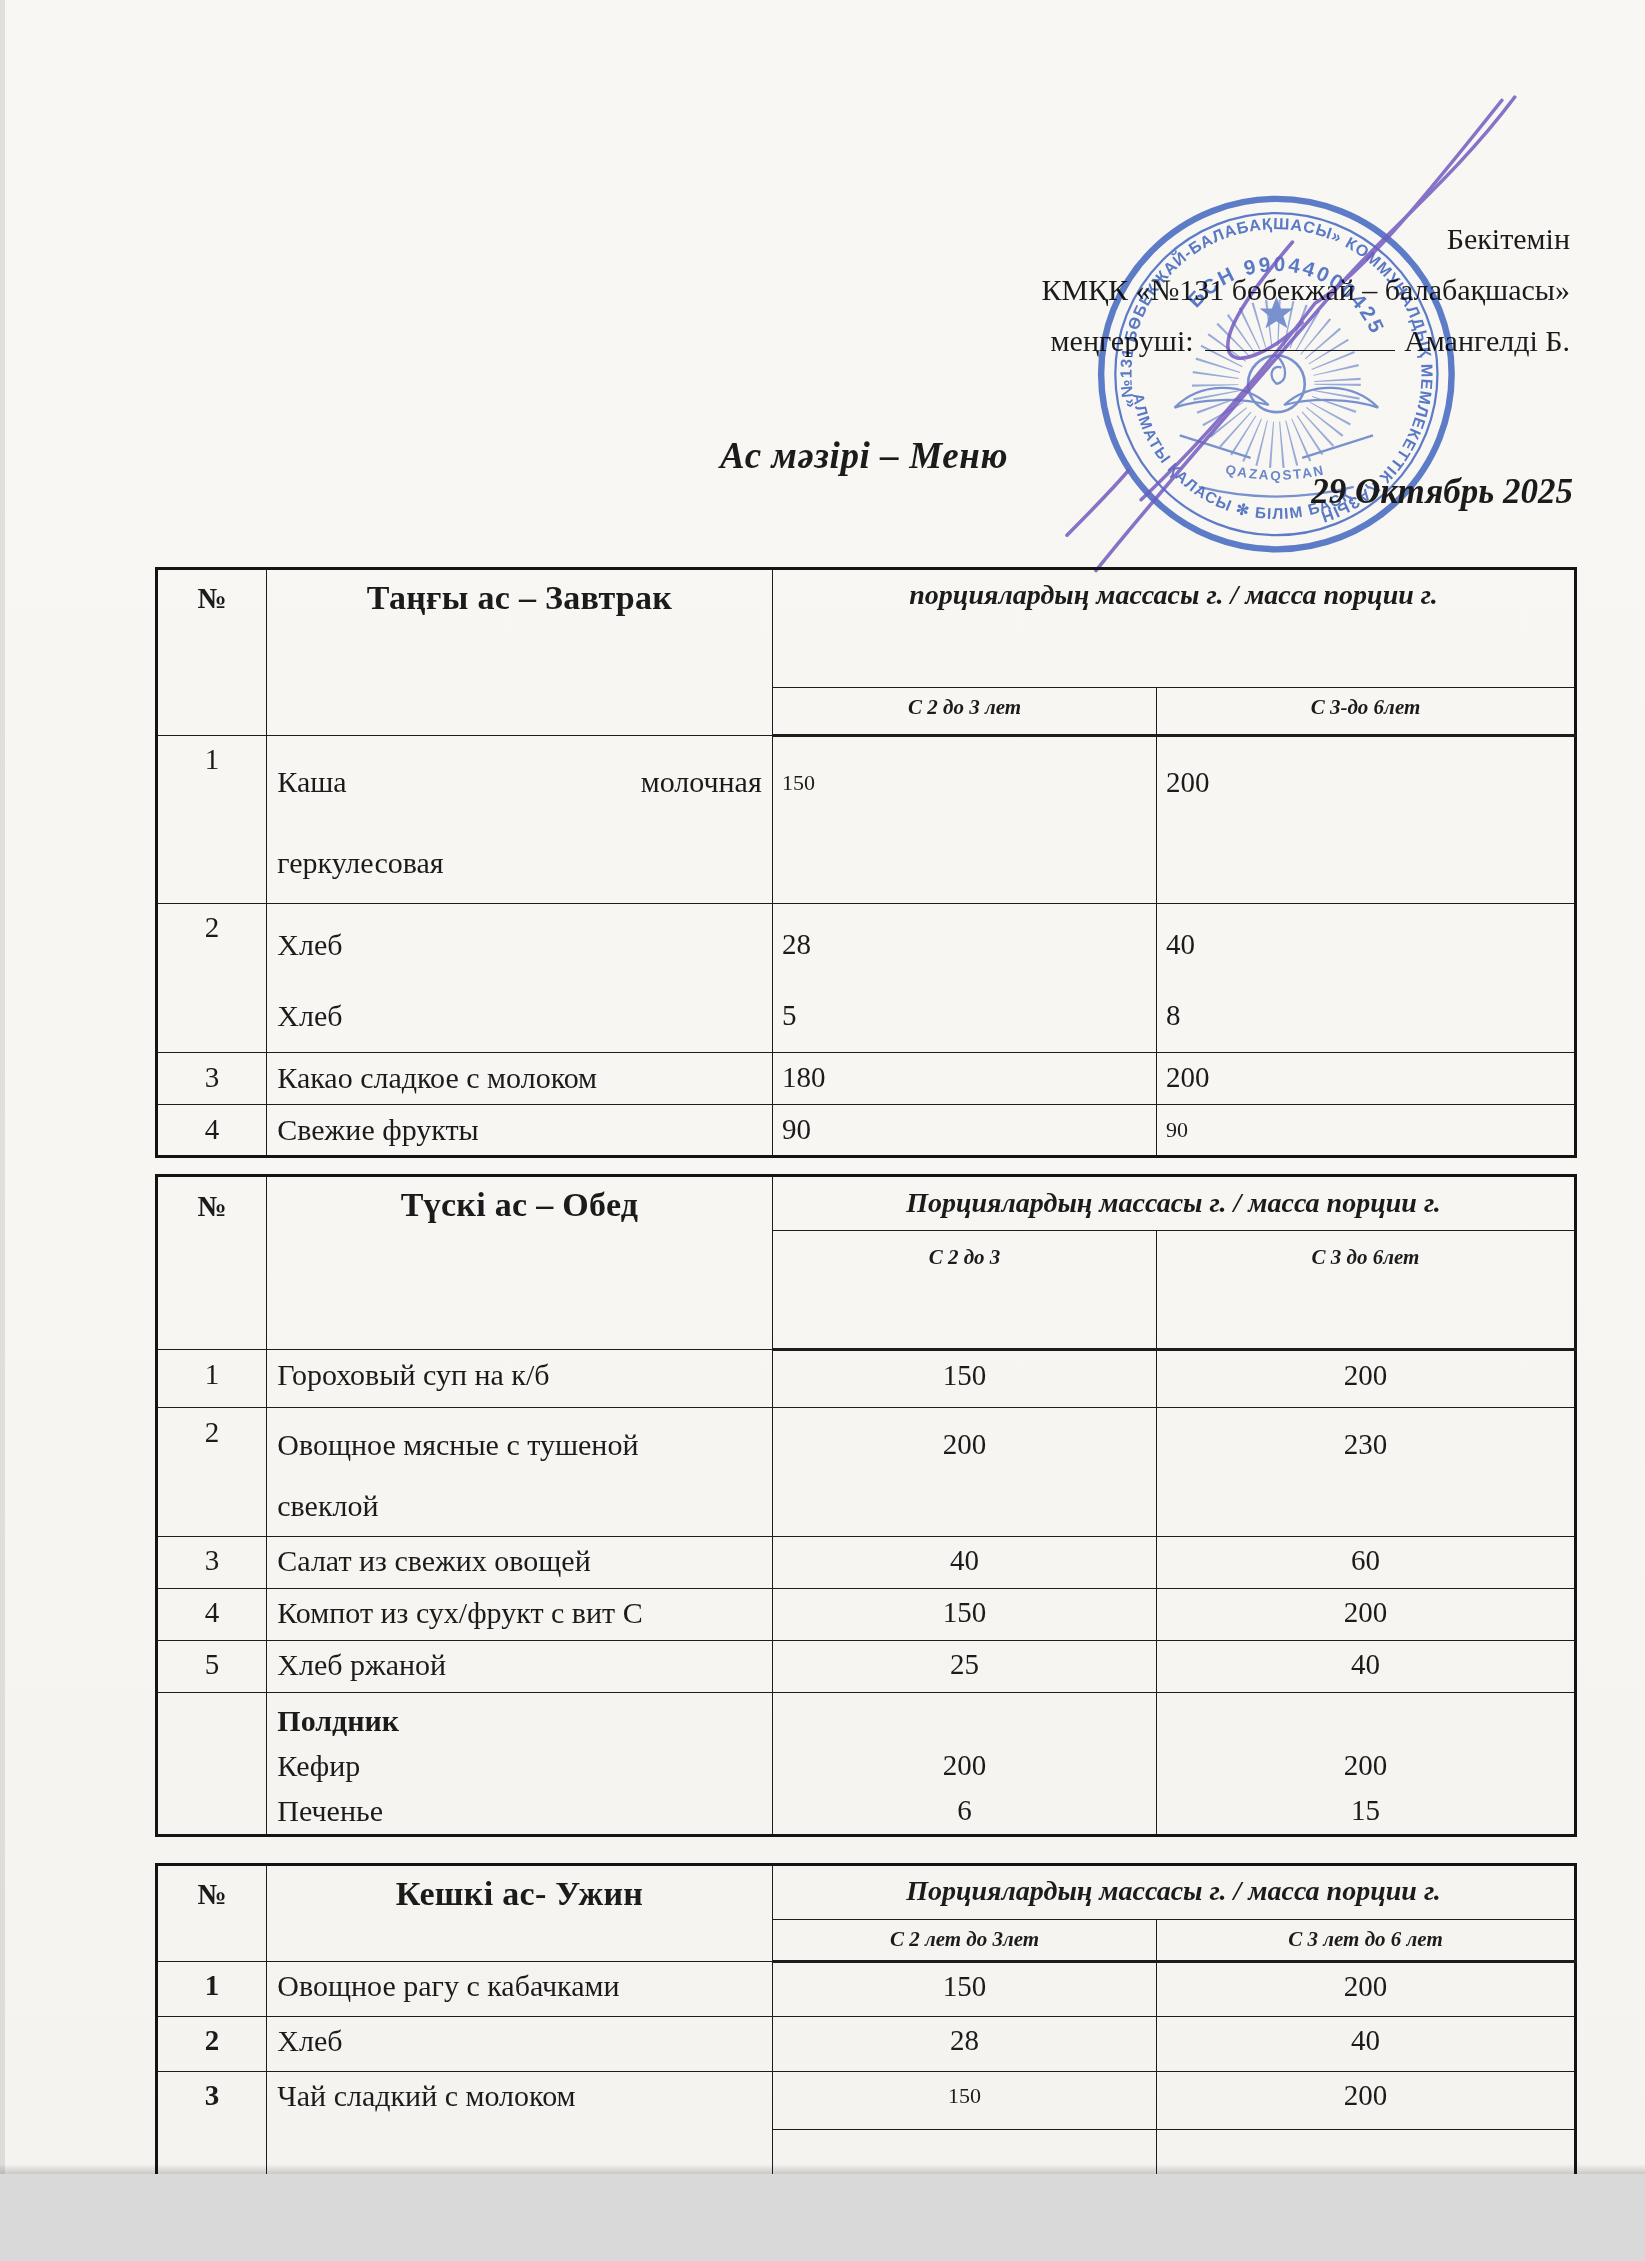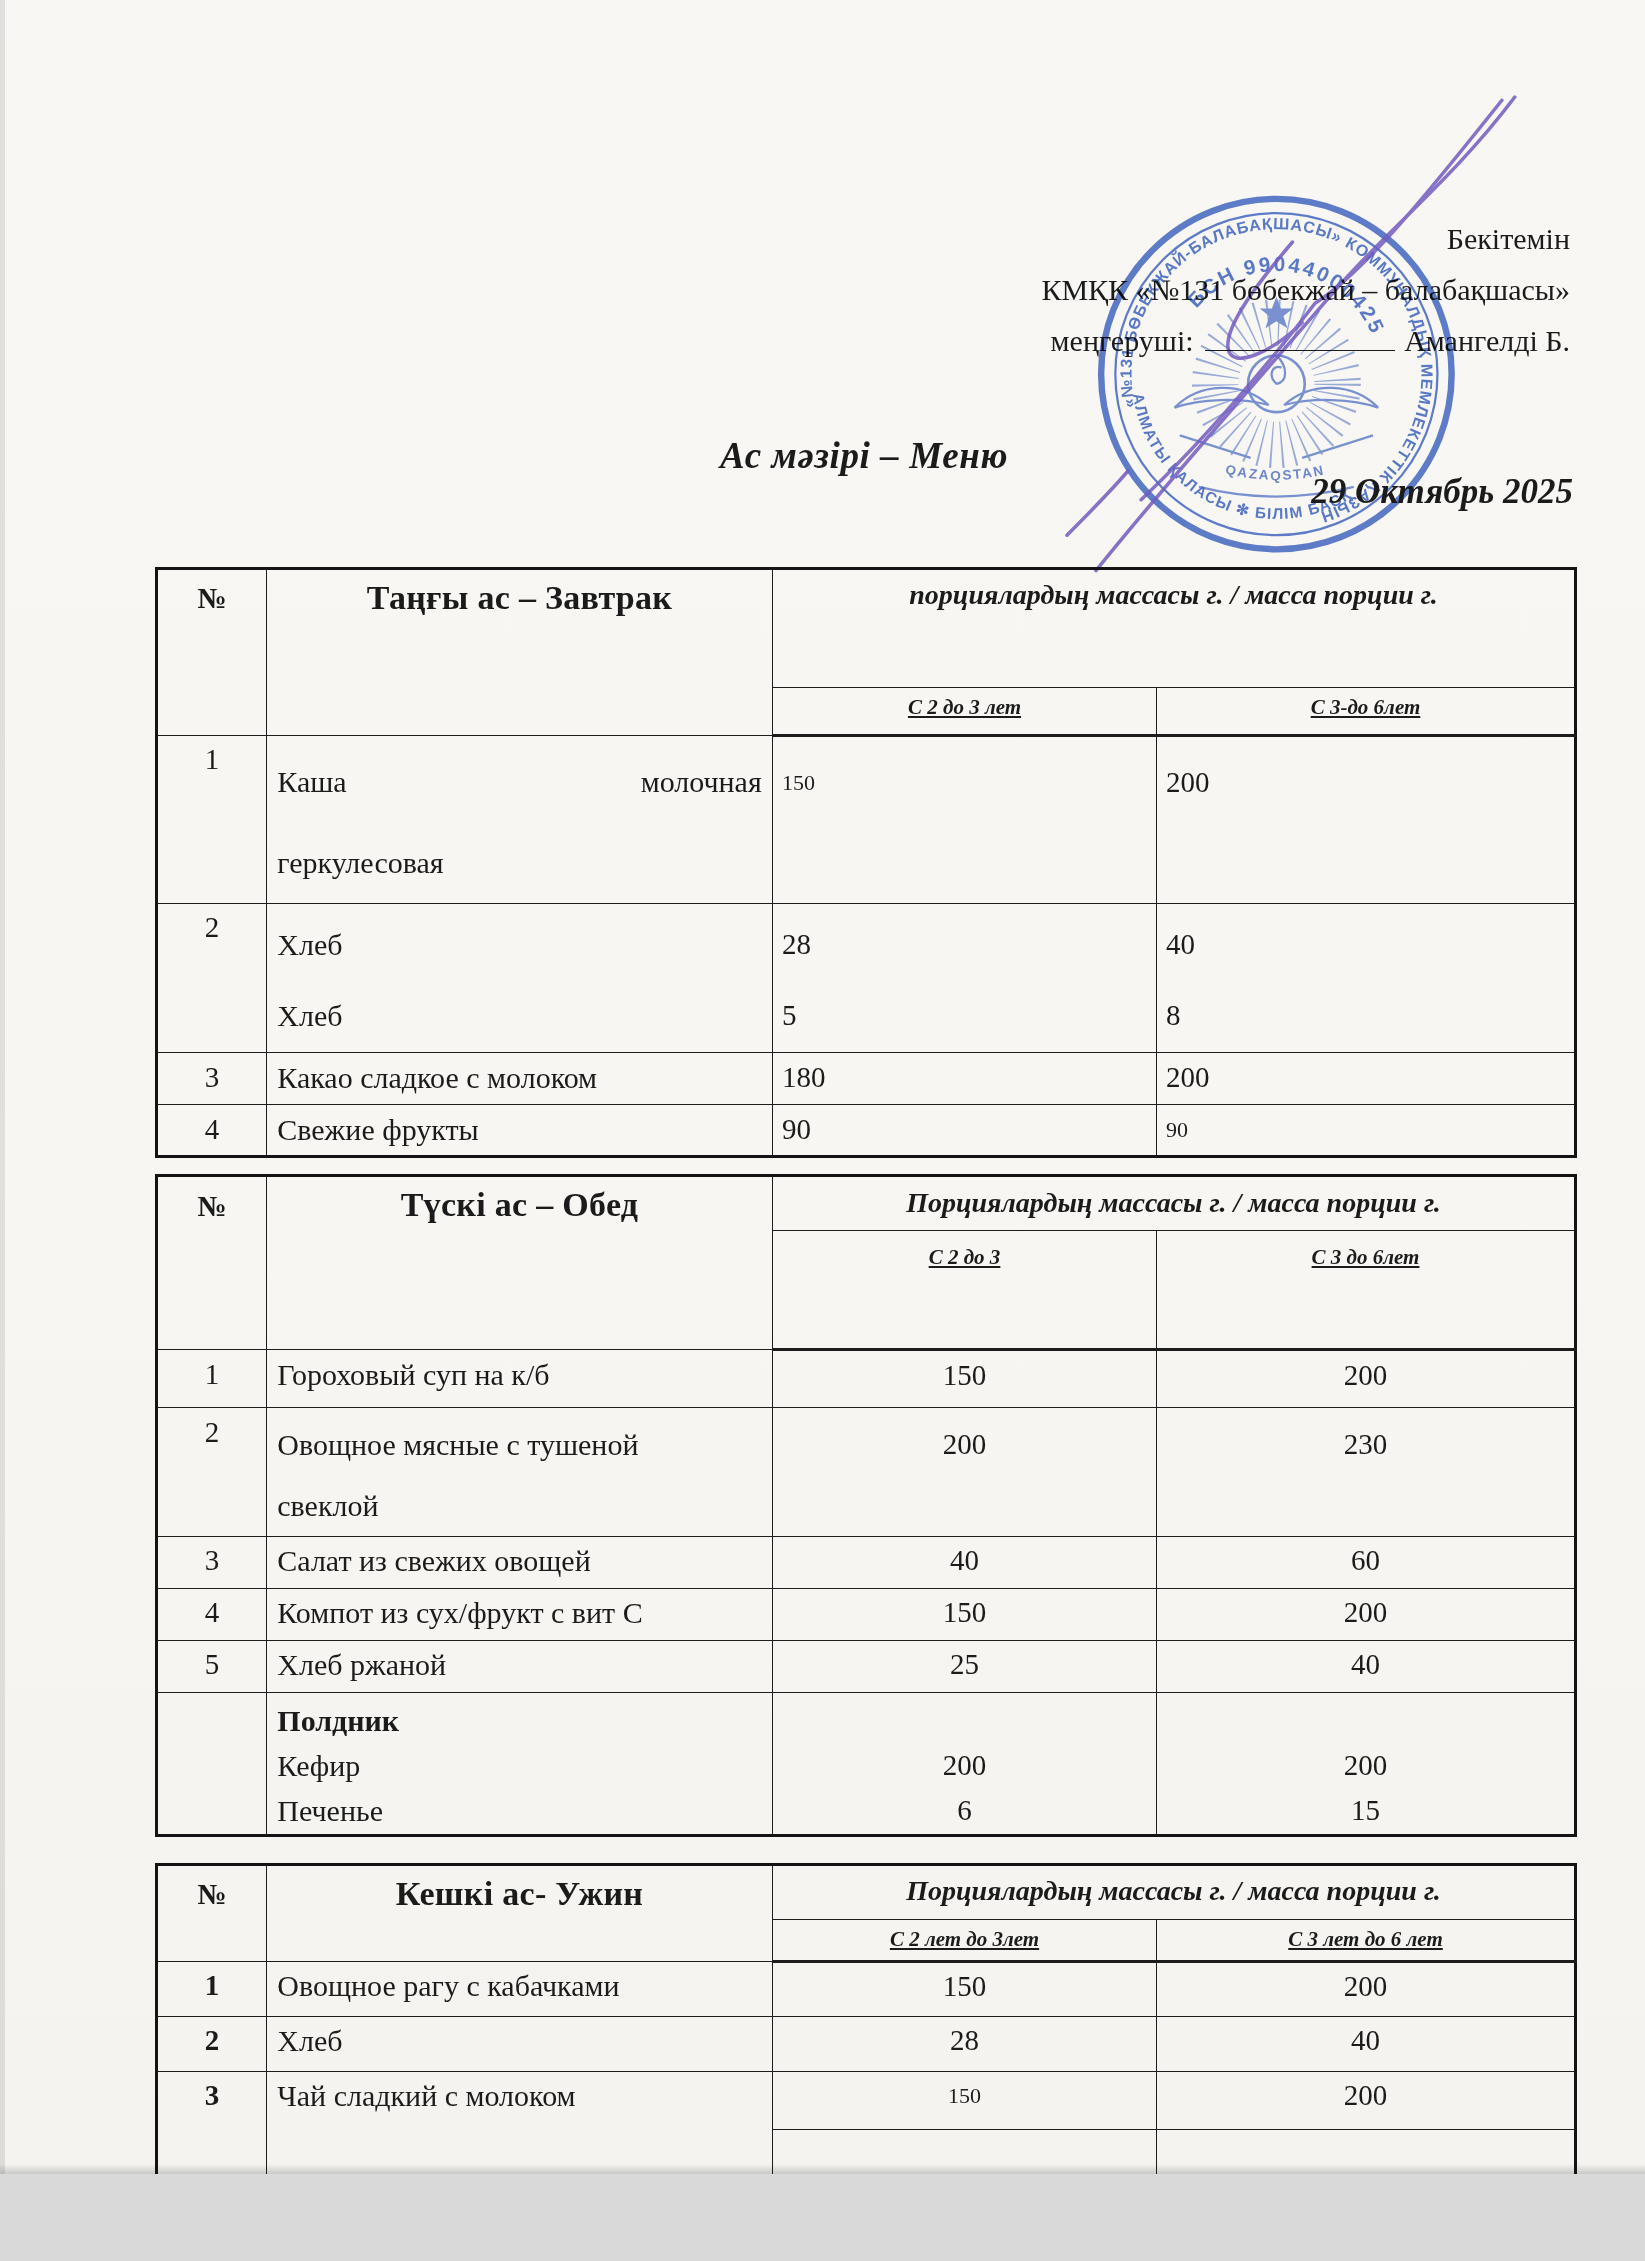--- a/index.html
+++ b/index.html
@@ -22,21 +22,21 @@
     font-size:35px;font-weight:bold;font-style:italic;}
 
   
   .tables{position:absolute;left:155px;top:567px;width:1418px;}
   table.menu{border-collapse:collapse;table-layout:fixed;width:1418px;border:3.2px solid #141414;background:transparent;}
   table.menu td{border:1.9px solid #1d1d1d;vertical-align:top;overflow:hidden;line-height:37px;}
   tr.h2 td{border-bottom-width:3.2px;}
   .h-num{font-weight:bold;font-size:29px;text-align:center;padding-top:10.3px;}
   .h-meal{font-weight:bold;font-size:34px;text-align:center;padding-top:9px;letter-spacing:0.3px;}
   .h-mass{font-weight:bold;font-style:italic;font-size:28px;text-align:center;padding-top:6.4px;}
-  .h-sub{font-weight:bold;font-style:italic;font-size:21px;text-align:center;vertical-align:middle;text-decoration:underline;}
+  .h-sub{font-weight:bold;font-style:italic;font-size:21px;text-align:center;vertical-align:middle;}
   tr.h2.subtop .h-sub{vertical-align:top;padding-top:7.7px;}
   .c-num{font-size:29px;text-align:center;padding-top:5.2px;}
   table.menu.numbold .c-num{font-weight:bold;}
   .c-dish{font-size:30px;padding:5.2px 7.7px 0 10.3px;}
   .c-val{font-size:29px;padding-top:5.2px;margin-left:18px;}
   table.menu.val-left .c-val{text-align:left;padding-left:9px;}
   table.menu.val-center .c-val{text-align:center;}
   .small{font-size:22px;}
   .bold{font-weight:bold;}
   .jline{display:flex;justify-content:space-between;padding-right:2.6px;}

